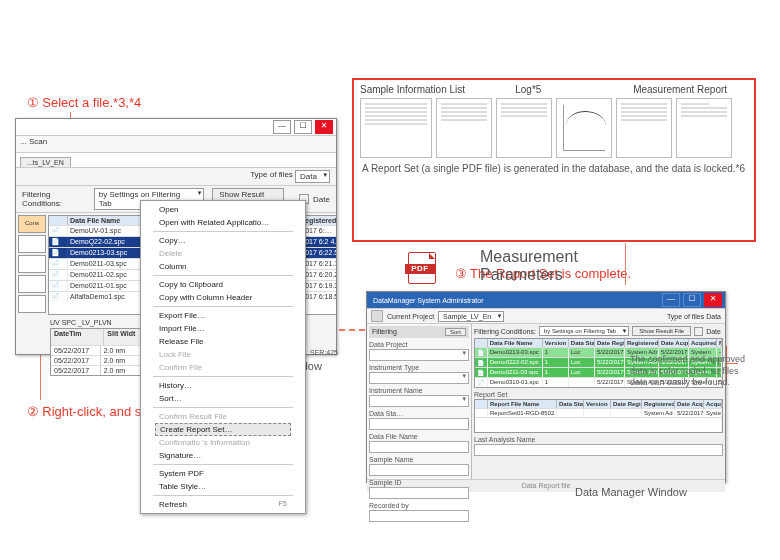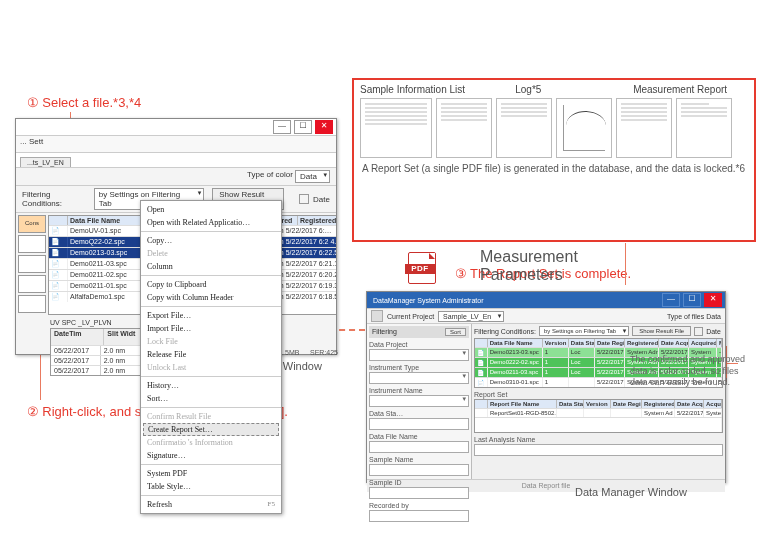--- a/index.html
+++ b/index.html
@@ -30,21 +30,21 @@
 .table-row { display:flex; border-top:1px solid #ddd; }
 .table-row .td { border-right:1px solid #eee; padding:1px 2px; white-space:nowrap; overflow:hidden; }
 .row-sel { background:#1a3e8c; color:#fff; }
 .row-sel .td { border-right-color:#2a4e9c; }
 .subgrid { margin:2px; border:1px solid #999; background:#fff; font-size:7px; }
 .subhead { display:flex; background:#eee; font-weight:bold; }
 .subhead .th, .subrow .td { border-right:1px solid #ccc; padding:1px 3px; }
 .subrow { display:flex; border-top:1px solid #ddd; }
 
 
-.ctxmenu { position:absolute; left:140px; top:200px; width:140px; background:#fff; border:1px solid #999; box-shadow:1px 1px 4px rgba(0,0,0,.4); font-size:8px; padding:2px 0; z-index:20;font-family:Liberation Serif, serif; }
+.ctxmenu { position:absolute; left:140px; top:200px; width:140px; background:#fff; border:1px solid #999; box-shadow:1px 1px 4px rgba(0,0,0,.4); font-size:8px; padding:2px 12px; z-index:20; }
 .ctxitem { padding:2px 6px; color:#222; }
 .ctxitem.dis { color:#aaa; }
 .ctxsep { border-top:1px solid #ccc; margin:2px 0; }
 .ctxitem.hl { background:#e8e8e8; border:1px dashed #888; margin:0 2px; padding:1px 4px; }
 .ctxshort { float:right; color:#888; font-size:7px; }
 
 
 .report-box { position:absolute; left:352px; top:78px; width:400px; height:160px; border:2px solid #e63a2e; background:#fff; }
 .report-titles { display:flex; padding:4px 6px 0 6px; font-size:10px; color:#444; }
 .rt1 { flex:1.6; }
@@ -113,26 +113,26 @@
 <div class="solid-orange-v" style="left:625px; top:243px; height:42px;"></div>
 <div class="bracket" style="left:720px; top:346px; height:34px;"></div>
 <div class="solid-orange-h" style="left:726px; top:363px; width:12px;"></div>
 
 <div class="win1">
   <div class="titlebar">
     <div class="winbtn">—</div>
     <div class="winbtn">☐</div>
     <div class="winbtn close">✕</div>
   </div>
-  <div class="menubar">...   Sett</div>
+  <div class="menubar">...   Scan</div>
   <div class="tabbar">
     <div class="tab">...ts_LV_EN</div>
   </div>
   <div class="typeline">
-    <span>Type of color</span>&nbsp;
+    <span>Type of files</span>&nbsp;
     <span class="dropdown">Data</span>
   </div>
   <div class="filterline">
     <span>Filtering Conditions:</span>
     <span class="dropdown">by Settings on Filtering Tab</span>
     <span style="flex:1"></span>
     <span class="btn-small">Show Result File</span>
     <span style="width:8px"></span>
     <span style="border:1px solid #999;width:8px;height:8px;display:inline-block"></span>
     <span>Date</span>
@@ -249,23 +249,23 @@
   <div class="ctxsep"></div>
   <div class="ctxitem">Copy…</div>
   <div class="ctxitem dis">Delete</div>
   <div class="ctxitem">Column</div>
   <div class="ctxsep"></div>
   <div class="ctxitem">Copy to Clipboard</div>
   <div class="ctxitem">Copy with Column Header</div>
   <div class="ctxsep"></div>
   <div class="ctxitem">Export File…</div>
   <div class="ctxitem">Import File…</div>
+  <div class="ctxitem">Release File</div>
   <div class="ctxitem dis">Lock File</div>
-  <div class="ctxitem">Release File</div>
-  <div class="ctxitem dis">Unlock Last</div>
+  <div class="ctxitem dis">Confirm File</div>
   <div class="ctxsep"></div>
   <div class="ctxitem">History…</div>
   <div class="ctxitem">Sort…</div>
   <div class="ctxsep"></div>
   <div class="ctxitem dis">Confirm Result File</div>
   <div class="ctxitem hl">Create Report Set…</div>
   <div class="ctxitem dis">Confirmatio 's Information</div>
   <div class="ctxitem">Signature…</div>
   <div class="ctxsep"></div>
   <div class="ctxitem">System PDF</div>

